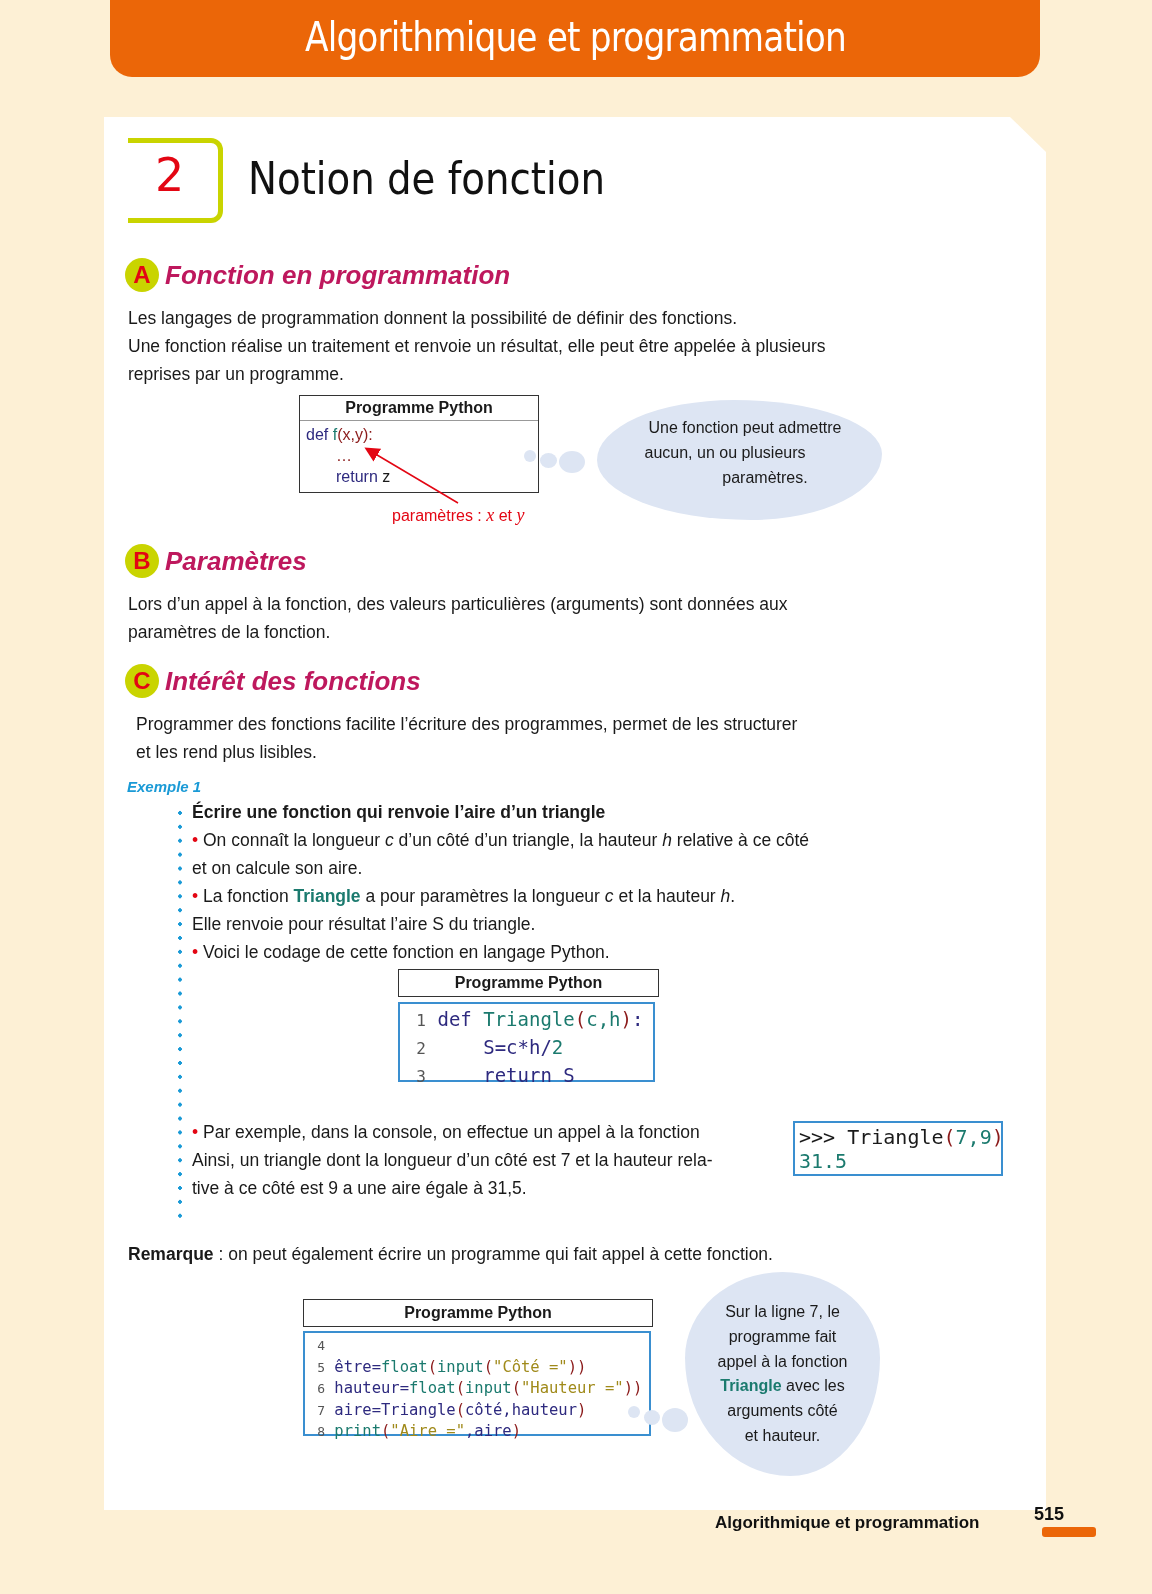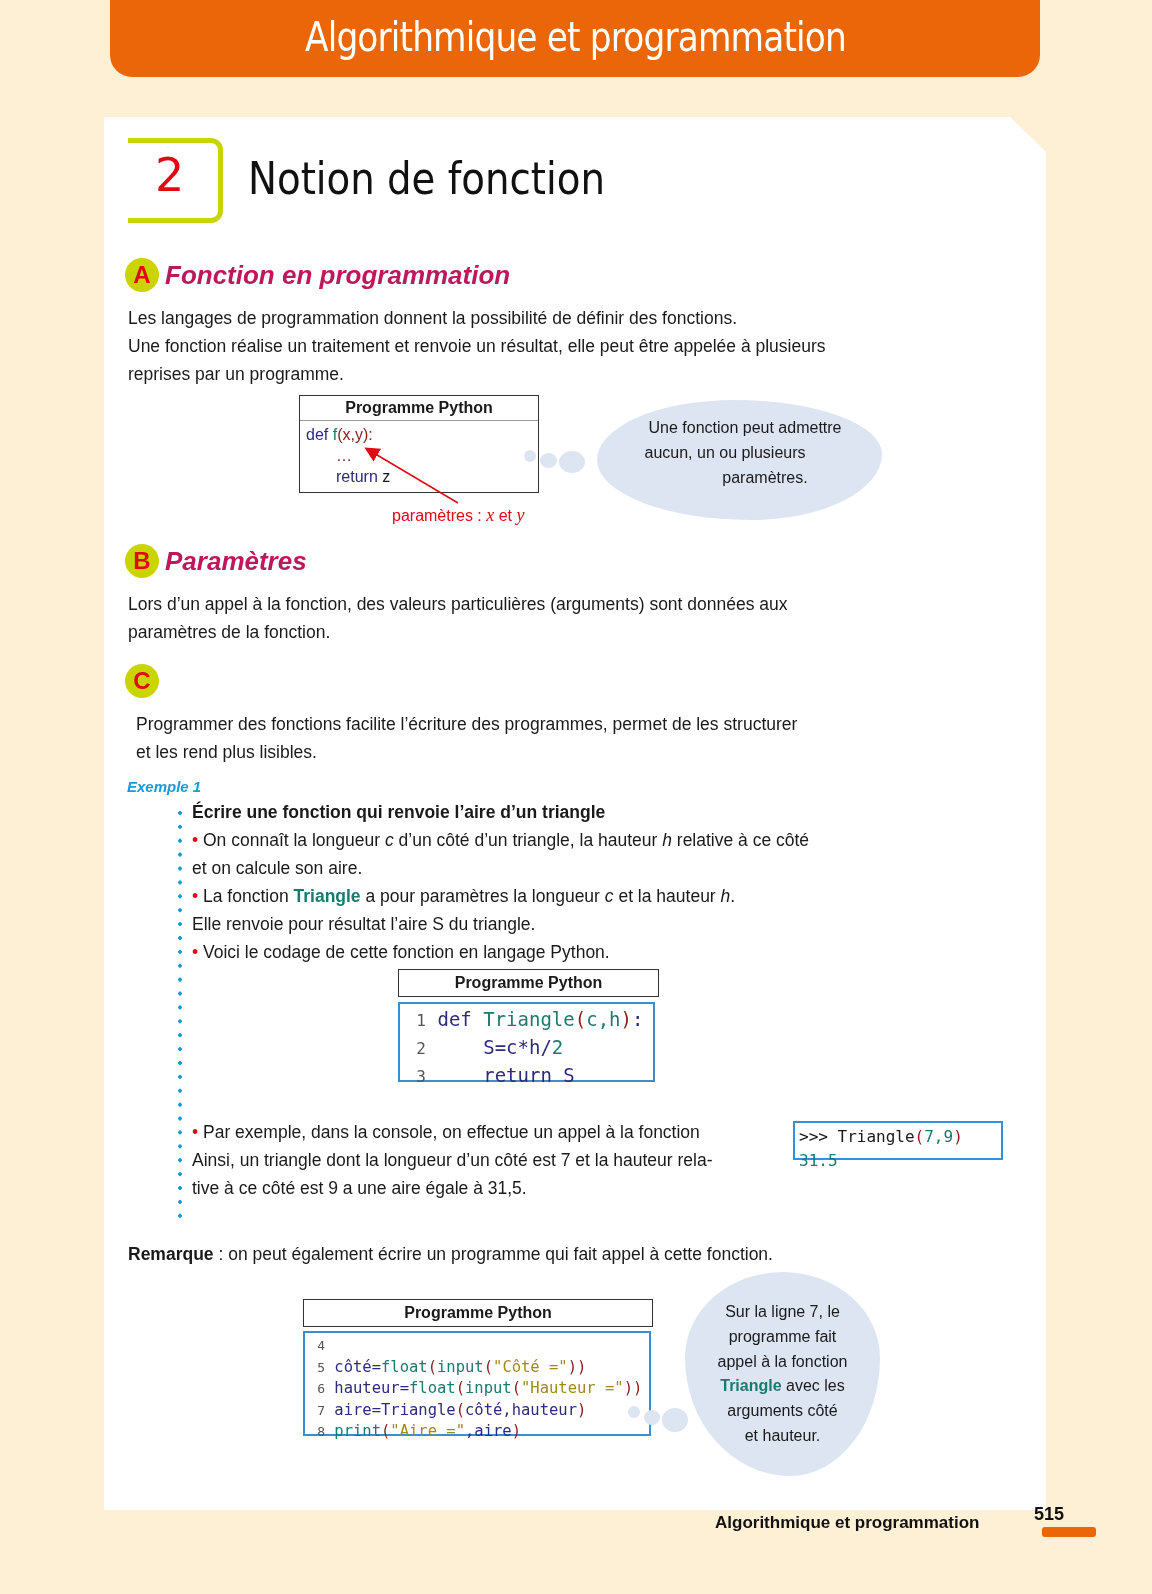--- a/index.html
+++ b/index.html
@@ -170,20 +170,21 @@
   <div class="section-badge">B</div>
   <div class="section-title">Paramètres</div>
 </div>
 <div class="para" style="top:590px;">
   <div>Lors d’un appel à la fonction, des valeurs particulières (arguments) sont données aux</div>
   <div>paramètres de la fonction.</div>
 </div>
 
 <div class="section-head" style="top:664px;">
   <div class="section-badge">C</div>
+  <div class="section-title">Intérêt des fonctions</div>
 </div>
 <div class="para" style="top:710px;margin-left:8px;">
   <div>Programmer des fonctions facilite l’écriture des programmes, permet de les structurer</div>
   <div>et les rend plus lisibles.</div>
 </div>
 
 <div class="example-label">Exemple 1</div>
 <div class="dotline"></div>
 
 <div class="ex-text" style="top:798px;">
@@ -201,33 +202,33 @@
   <div class="ide-line"><span class="ln" style="width:26px;font-size:16px;">2</span>     <span class="c-kw">S=c*h/</span><span class="c-num">2</span></div>
   <div class="ide-line"><span class="ln" style="width:26px;font-size:16px;">3</span>     <span class="c-kw">return S</span></div>
 </div>
 
 <div class="ex-text" style="top:1118px;width:585px;text-align:justify;">
   <div><span class="bullet">•</span> <span>Par exemple, dans la console, on effectue un appel à la fonction</span></div>
   <div>Ainsi, un triangle dont la longueur d’un côté est 7 et la hauteur rela-</div>
   <div>tive à ce côté est 9 a une aire égale à 31,5.</div>
 </div>
 
-<div class="ide-box" style="left:793px;top:1121px;width:210px;height:39px;font-size:16px;line-height:24px;padding:2px 0 0 4px;box-sizing:border-box;">
+<div class="ide-box" style="left:793px;top:1121px;width:210px;height:55px;font-size:20px;line-height:24px;padding:2px 0 0 4px;box-sizing:border-box;">
   <div class="ide-line"><span>&gt;&gt;&gt; </span><span>Triangle</span><span class="c-par">(</span><span class="c-num">7,9</span><span class="c-par">)</span></div>
   <div class="ide-line c-num">31.5</div>
 </div>
 
 <div class="para" style="top:1240px;">
   <b>Remarque</b><span> : on peut également écrire un programme qui fait appel à cette fonction.</span>
 </div>
 
 <div class="prog-head-box" style="left:303px;top:1299px;width:348px;height:26px;line-height:26px;">Programme Python</div>
 <div class="ide-box" style="left:303px;top:1331px;width:348px;height:105px;font-size:15.5px;line-height:20.5px;padding:2px 0 0 0;box-sizing:border-box;">
   <div class="ide-line"><span class="ln" style="width:20px;font-size:13px;">4</span></div>
-  <div class="ide-line"><span class="ln" style="width:20px;font-size:13px;">5</span> <span class="c-kw">côté=</span><span class="c-fn">float</span><span class="c-par">(</span><span class="c-fn">input</span><span class="c-par">(</span><span class="c-str">"Côté ="</span><span class="c-par">))</span></div>
+  <div class="ide-line"><span class="ln" style="width:20px;font-size:13px;">5</span> <span class="c-kw">être=</span><span class="c-fn">float</span><span class="c-par">(</span><span class="c-fn">input</span><span class="c-par">(</span><span class="c-str">"Côté ="</span><span class="c-par">))</span></div>
   <div class="ide-line"><span class="ln" style="width:20px;font-size:13px;">6</span> <span class="c-kw">hauteur=</span><span class="c-fn">float</span><span class="c-par">(</span><span class="c-fn">input</span><span class="c-par">(</span><span class="c-str">"Hauteur ="</span><span class="c-par">))</span></div>
   <div class="ide-line"><span class="ln" style="width:20px;font-size:13px;">7</span> <span class="c-kw">aire=Triangle</span><span class="c-par">(</span><span class="c-kw">côté,hauteur</span><span class="c-par">)</span></div>
   <div class="ide-line"><span class="ln" style="width:20px;font-size:13px;">8</span> <span class="c-fn">print</span><span class="c-par">(</span><span class="c-str">"Aire ="</span><span class="c-kw">,aire</span><span class="c-par">)</span></div>
 </div>
 
 <div class="cloud" style="left:628px;top:1406px;width:12px;height:12px;"></div>
 <div class="cloud" style="left:644px;top:1410px;width:16px;height:15px;"></div>
 <div class="cloud" style="left:662px;top:1408px;width:26px;height:24px;"></div>
 <div class="cloud" style="left:685px;top:1272px;width:195px;height:204px;border-radius:50% 50% 46% 54% / 42% 42% 58% 58%;"></div>
 <div class="cloud-text" style="left:695px;top:1300px;width:175px;line-height:24.8px;">

